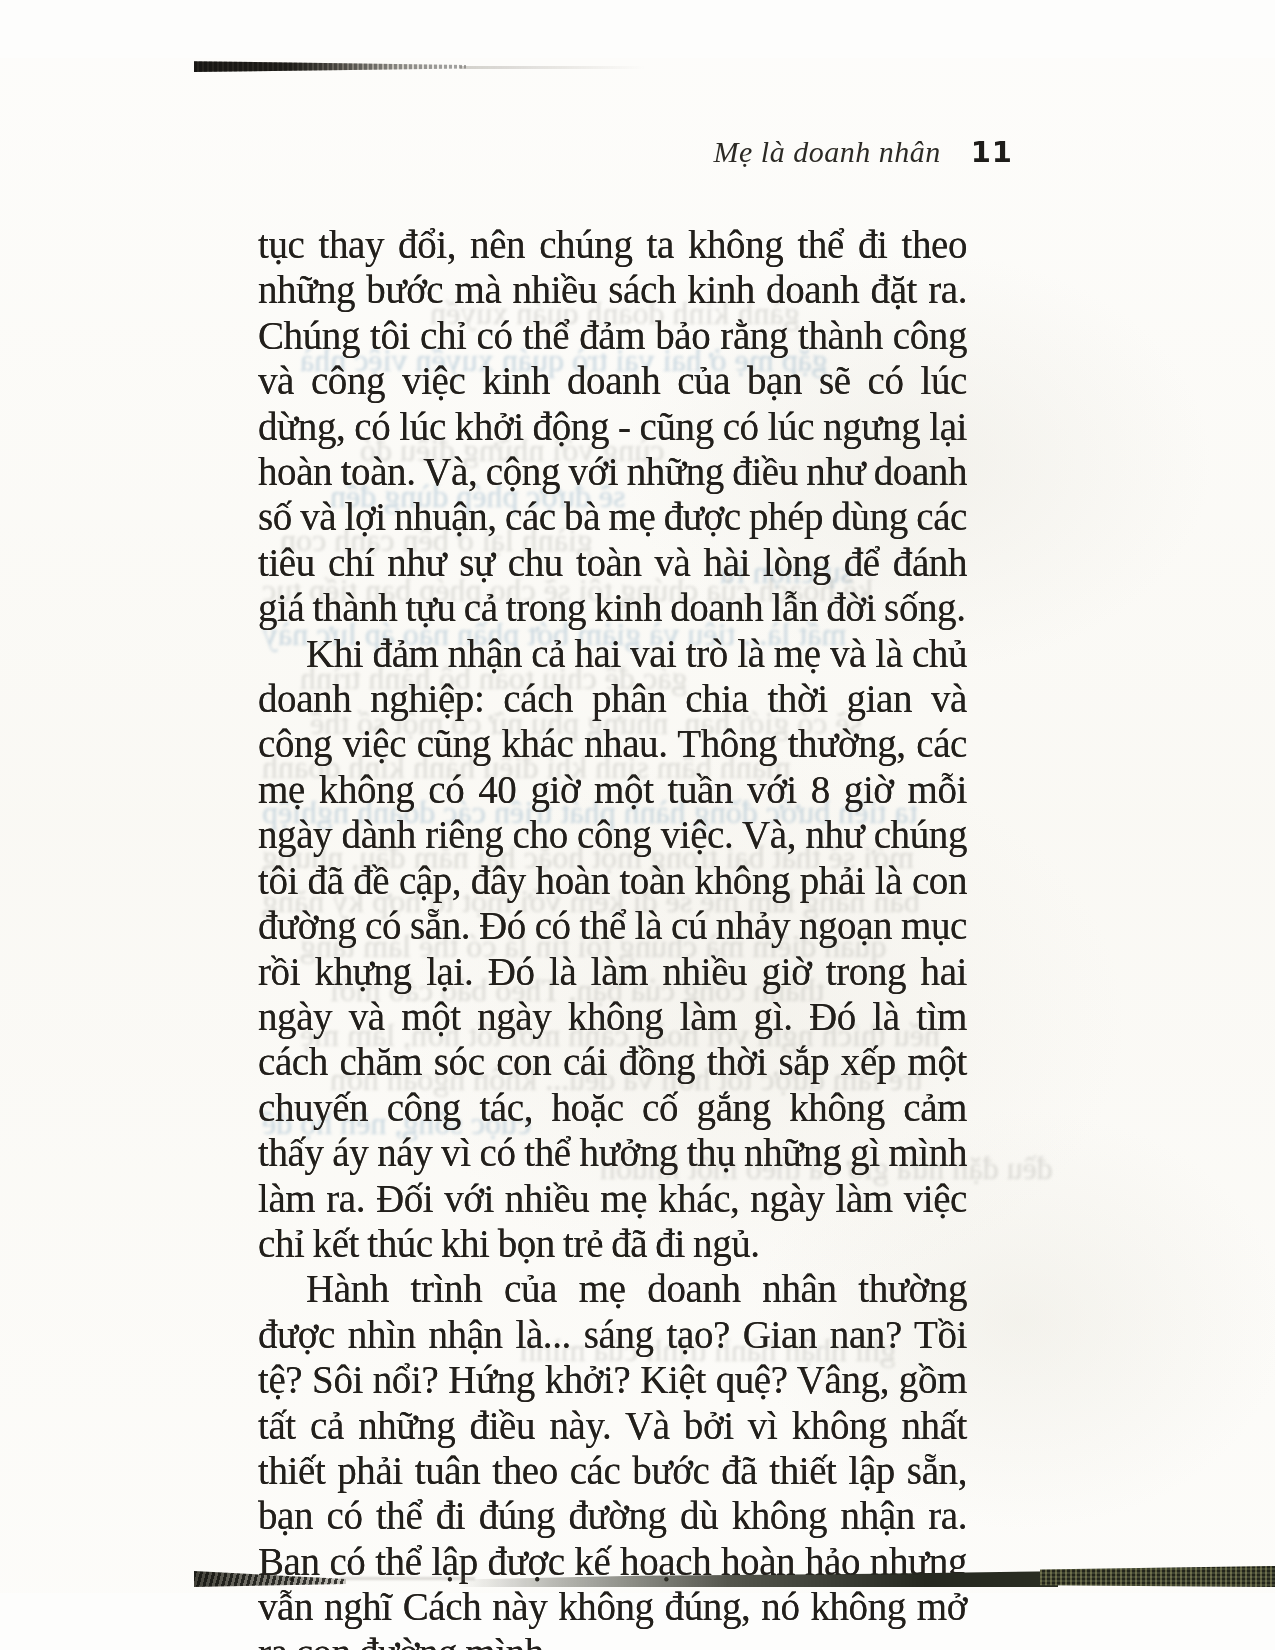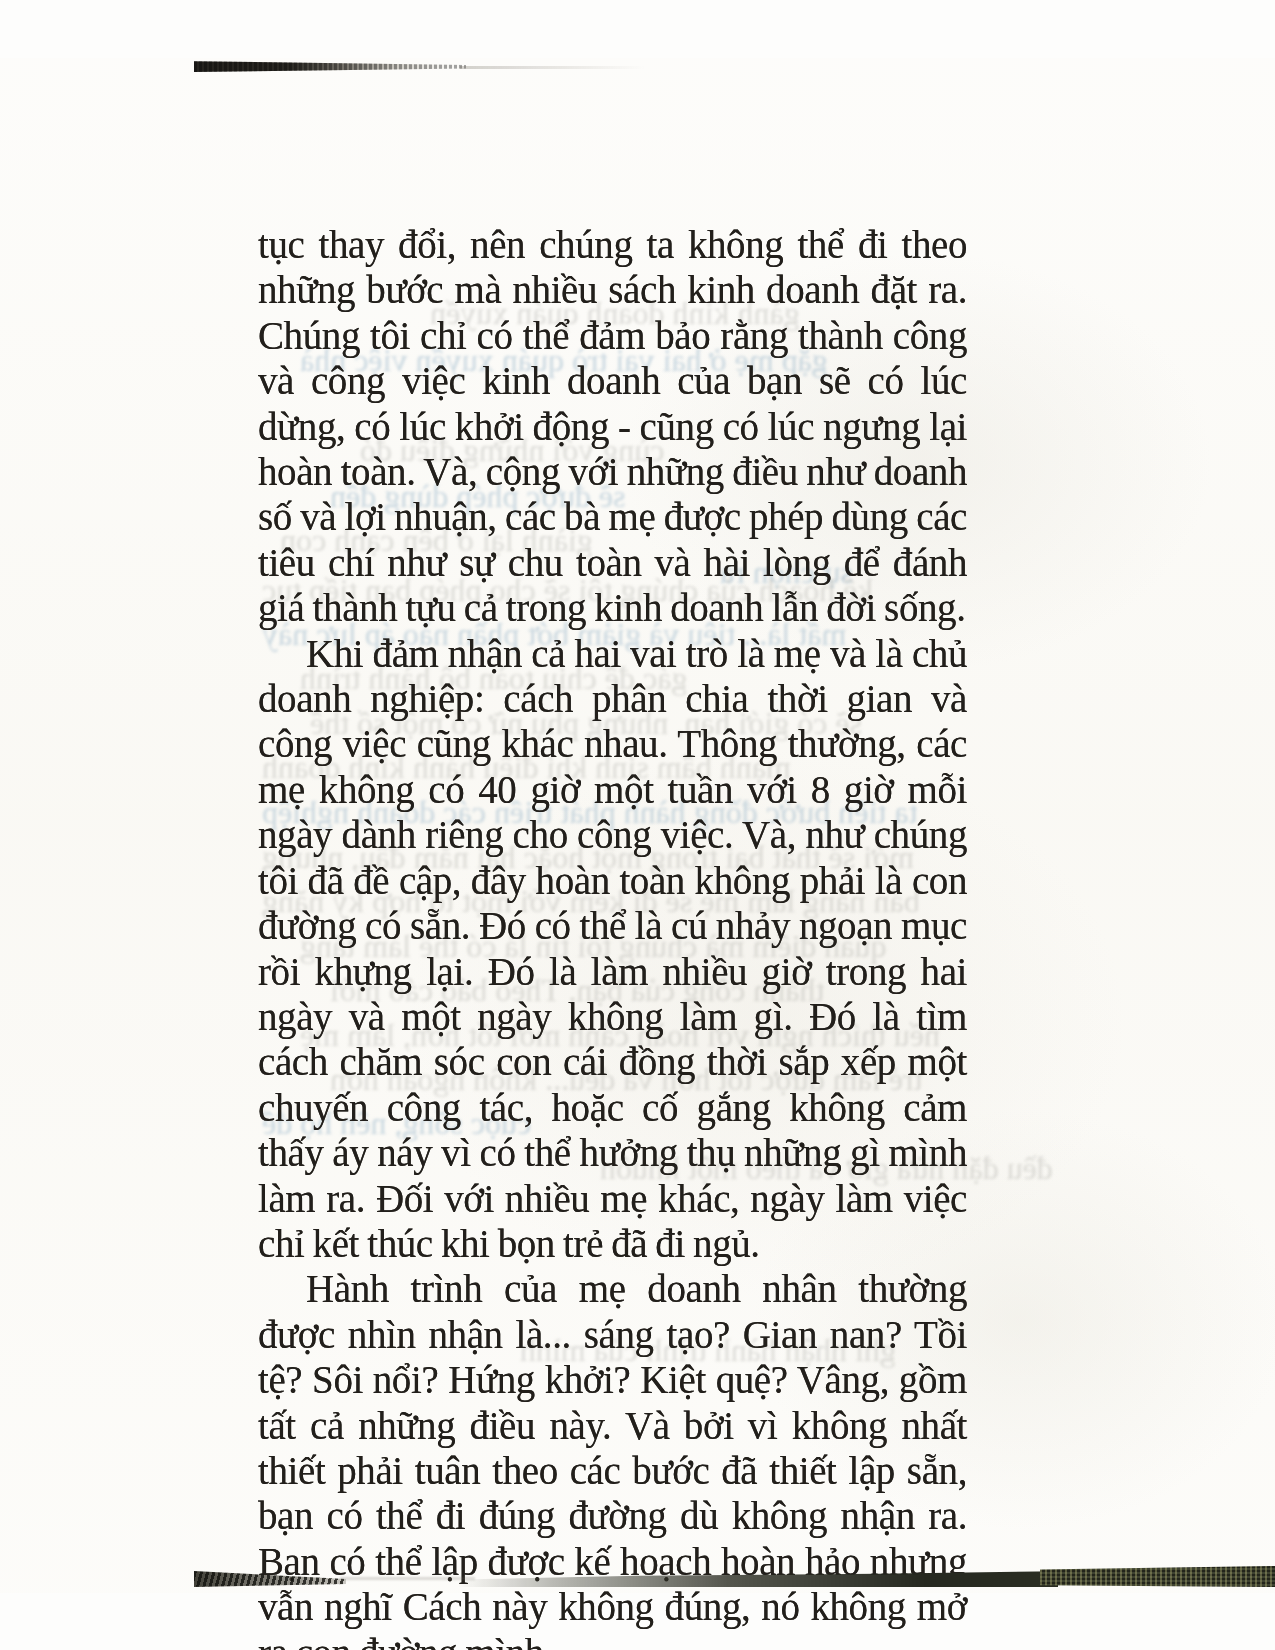--- a/index.html
+++ b/index.html
@@ -115,20 +115,24 @@
       <div class="ghost" style="left: 262px; top: 881px;">bản năng làm mẹ sẽ đi kèm với một tổ hợp kỹ năng</div>
       <div class="ghost" style="left: 300px; top: 926px;">quan điểm mà chúng tôi tin là có thể làm tăng</div>
       <div class="ghost" style="left: 330px; top: 970px;">thành công của bạn. Theo báo cáo mới</div>
       <div class="ghost" style="left: 300px; top: 1015px;">nếu thích nghi với hoàn cảnh mới tốt hơn, làm mẹ</div>
       <div class="ghost" style="left: 330px; top: 1059px;">trẻ làm được tốt hơn và đều... khôn ngoan hơn</div>
       <div class="ghost blue" style="left: 262px; top: 1103px;">cuộc sống, nên họ để</div>
       <div class="ghost" style="left: 600px; top: 1148px;">đều đặn nửa giờ và theo một khuôn</div>
       <div class="ghost" style="left: 520px; top: 1330px;">ghi nhận hành trình của mình</div>
     </div>
 
+  <div class="header">
+    <span class="running-title">Mẹ là doanh nhân</span>
+    <span class="page-number">11</span>
+  </div>
 
   <div class="page-text">
       <p class="para"><span>tục thay đổi, nên chúng ta không thể đi theo những bước mà nhiều sách kinh doanh đặt ra. Chúng tôi chỉ có thể đảm bảo rằng thành công và công việc kinh doanh của bạn sẽ có lúc dừng, có lúc khởi động - cũng có lúc ngưng lại hoàn toàn. Và, cộng với những điều như doanh số và lợi nhuận, các bà mẹ được phép dùng các tiêu chí như sự chu toàn và hài lòng để đánh giá thành tựu cả trong kinh doanh lẫn đời sống.</span></p>
       <p class="para indent"><span>Khi đảm nhận cả hai vai trò là mẹ và là chủ doanh nghiệp: cách phân chia thời gian và công việc cũng khác nhau. Thông thường, các mẹ không có 40 giờ một tuần với 8 giờ mỗi ngày dành riêng cho công việc. Và, như chúng tôi đã đề cập, đây hoàn toàn không phải là con đường có sẵn. Đó có thể là cú nhảy ngoạn mục rồi khựng lại. Đó là làm nhiều giờ trong hai ngày và một ngày không làm gì. Đó là tìm cách chăm sóc con cái đồng thời sắp xếp một chuyến công tác, hoặc cố gắng không cảm thấy áy náy vì có thể hưởng thụ những gì mình làm ra. Đối với nhiều mẹ khác, ngày làm việc chỉ kết thúc khi bọn trẻ đã đi ngủ.</span></p>
       <p class="para indent"><span>Hành trình của mẹ doanh nhân thường được nhìn nhận là... </span><span class="it">sáng tạo? Gian nan? Tồi tệ? Sôi nổi? Hứng khởi? Kiệt quệ? </span><span>Vâng, gồm tất cả những điều này. Và bởi vì không nhất thiết phải tuân theo các bước đã thiết lập sẵn, bạn có thể đi đúng đường dù không nhận ra. Bạn có thể lập được kế hoạch hoàn hảo nhưng vẫn nghĩ </span><span class="it">Cách này không đúng, nó không mở ra con đường mình</span></p>
     </div>
 
   <div class="artifact artifact-top"></div>
   <div class="artifact artifact-top-tail"></div>
   <div class="artifact artifact-bottom-left"></div>

